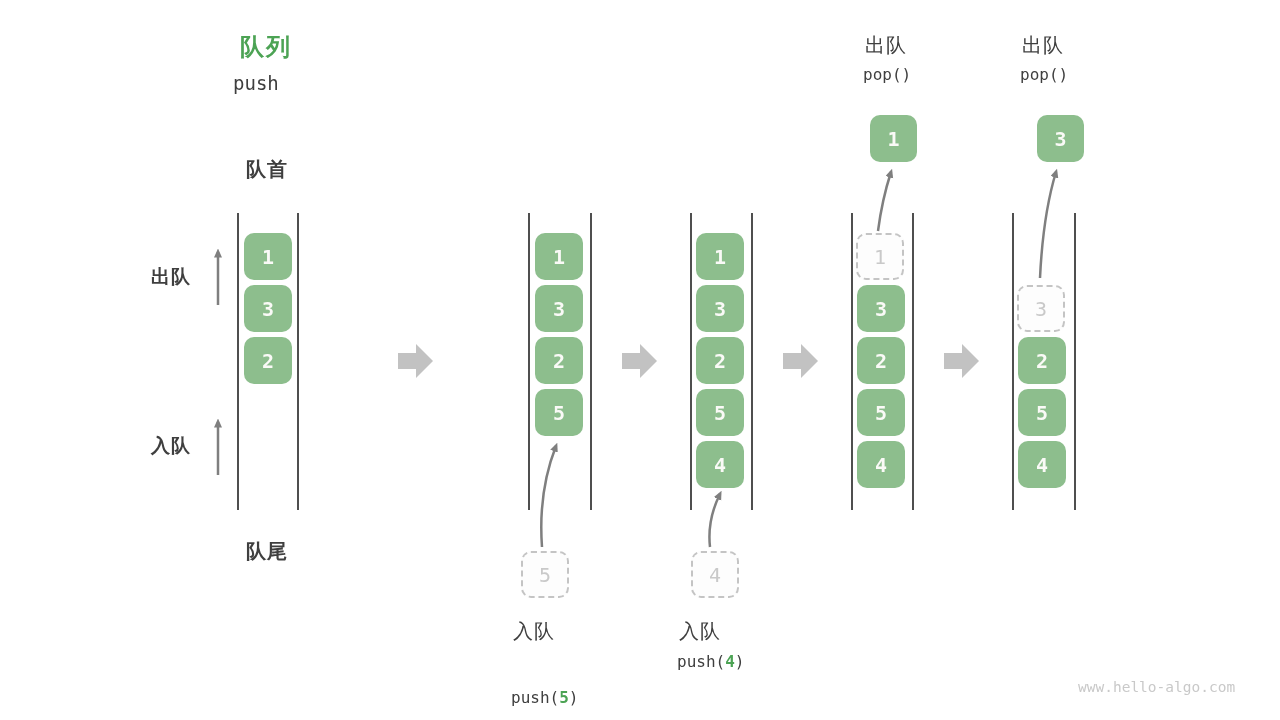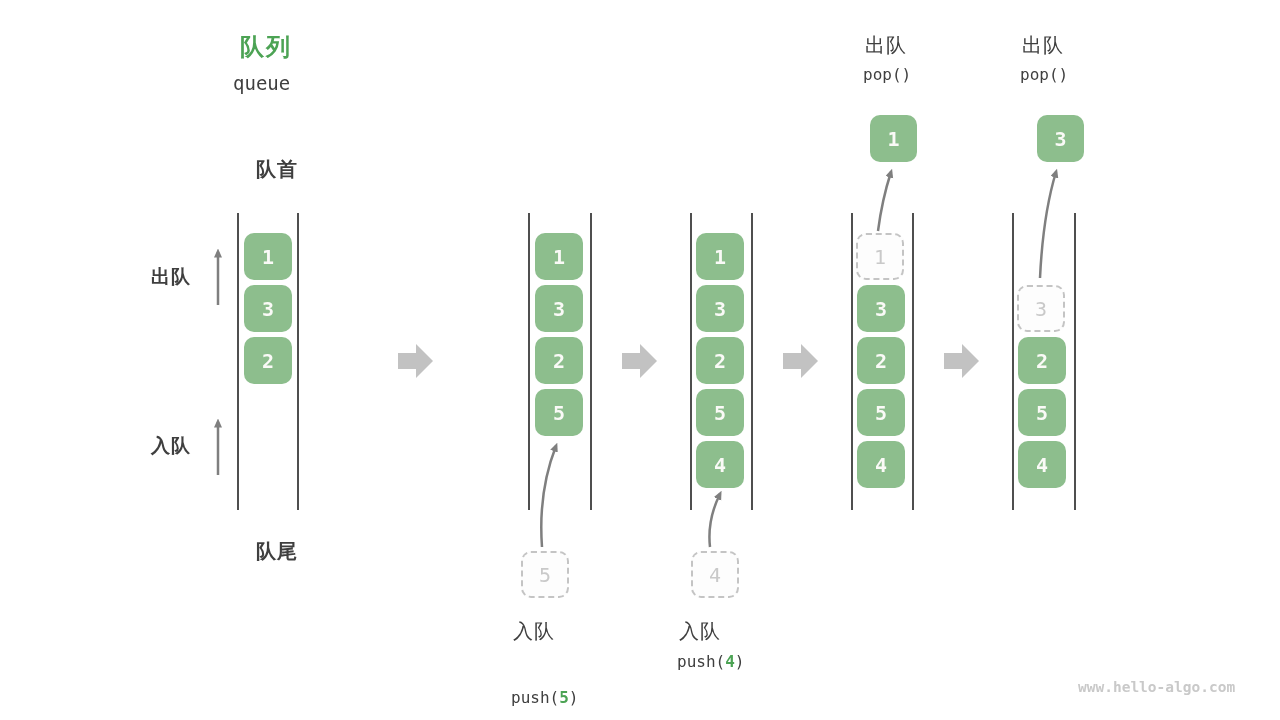--- a/index.html
+++ b/index.html
@@ -16,21 +16,21 @@
   .title-zh {
     font-size: 24px; font-weight: 700; color: var(--accent-green, #4CA354);
     letter-spacing: 2px;
   }
   .title-en {
     font-family: "DejaVu Sans Mono", monospace;
     font-size: 19px; color: var(--dark-text, #3F3F3F);
   }
   .cap-label {
     font-size: 20px; font-weight: 700; color: var(--dark-text, #3F3F3F);
-    letter-spacing: 1px; width: 62px; text-align: right;
+    letter-spacing: 1px; width: 62px; text-align: center;
   }
   .side-label {
     font-size: 19px; font-weight: 700; color: var(--dark-text, #3F3F3F);
     letter-spacing: 1px;
   }
   .op-zh {
     font-size: 20px; font-weight: 400; color: var(--dark-text, #3F3F3F);
     letter-spacing: 1px;
   }
   .op-code {
@@ -52,21 +52,21 @@
   }
   .qbox.dashed {
     background: #FDFDFD;
     border: 2px dashed var(--dashed-border, #C4C4C4);
     color: var(--dashed-text, #C9C9C9);
     font-weight: 400;
   }
   .overlay { position: absolute; left: 0; top: 0; pointer-events: none; }
   .watermark {
     font-family: "DejaVu Sans Mono", monospace;
-    font-size: 14.5px; color: var(--watermark-gray, #C9C9C9); font-weight: bold;
+    font-size: 14.5px; color: var(--watermark-gray, #C9C9C9);
   }
 </style>
 </head>
 <body>
 
 <div class="stage">
 
   <svg class="overlay" width="1280" height="720">
     <defs>
       <marker id="ah" markerWidth="9" markerHeight="9" refX="5.5" refY="4" orient="auto" markerUnits="userSpaceOnUse">
@@ -83,21 +83,21 @@
         <path d="M218,305 L218,252" fill="none" stroke="#7F7F7F" stroke-width="2.5" marker-end="url(#ah)"></path>
         <path d="M218,475 L218,422" fill="none" stroke="#7F7F7F" stroke-width="2.5" marker-end="url(#ah)"></path>
         <path d="M542,547 Q538,492 556,446" fill="none" stroke="#7F7F7F" stroke-width="2.5" marker-end="url(#ah)"></path>
         <path d="M710,547 Q707,520 720,494" fill="none" stroke="#7F7F7F" stroke-width="2.5" marker-end="url(#ah)"></path>
         <path d="M878,231 Q882,200 891,172" fill="none" stroke="#7F7F7F" stroke-width="2.5" marker-end="url(#ah)"></path>
         <path d="M1040,278 Q1043,215 1056,172" fill="none" stroke="#7F7F7F" stroke-width="2.5" marker-end="url(#ah)"></path>
       </g>
   </svg>
 
   <div class="abs title-zh" style="left:240px; top:31px;">队列</div>
-  <div class="abs title-en" style="left:233px; top:72px;">queue</div>
+  <div class="abs title-en" style="left:233px; top:72px;">push</div>
 
   <div class="abs cap-label" style="left:236px; top:156px;">队首</div>
   <div class="abs cap-label" style="left:236px; top:538px;">队尾</div>
 
   <div class="abs side-label" style="left:151px; top:264px;">出队</div>
   <div class="abs side-label" style="left:151px; top:433px;">入队</div>
 
   <div id="states">
       <div>
         <div class="wall" style="left: 237px; top: 213px; height: 297px;"></div>

